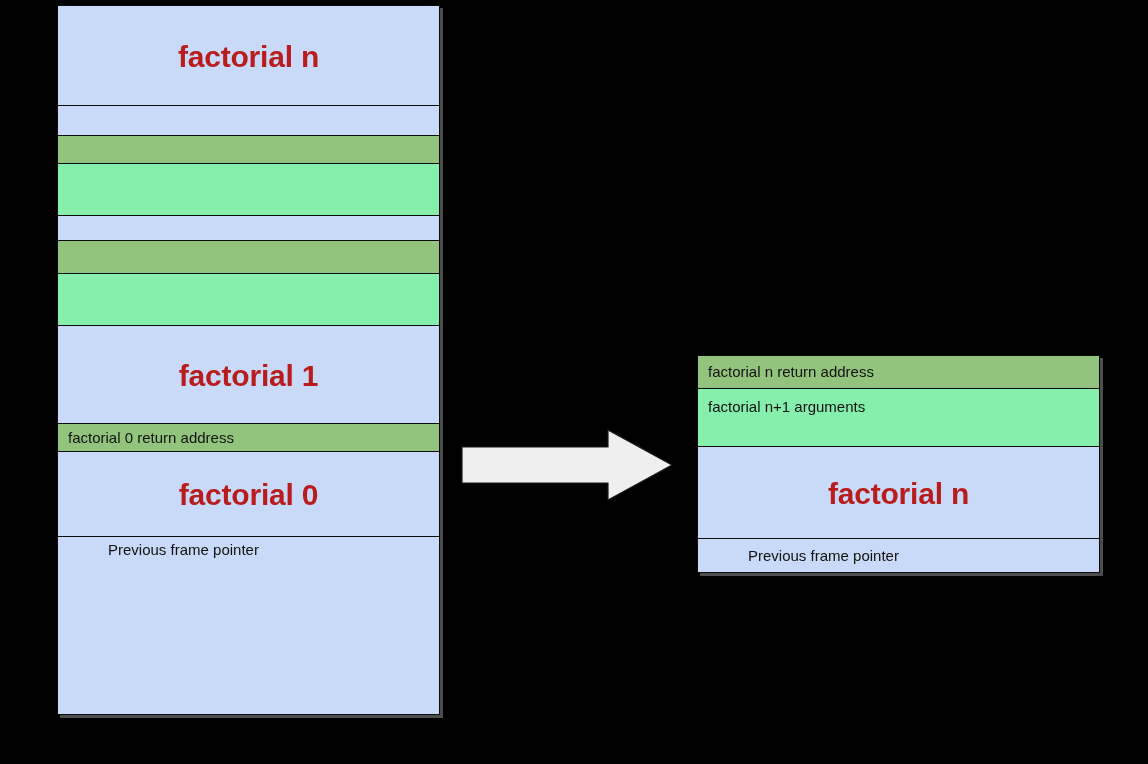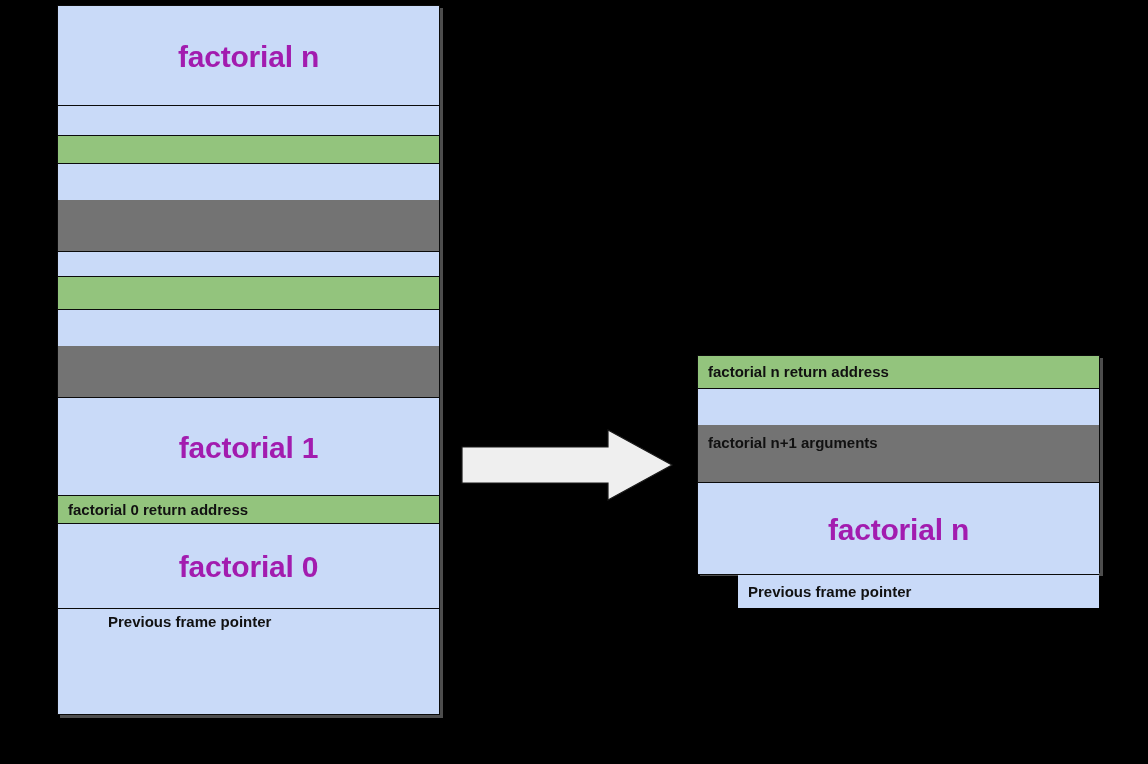--- a/index.html
+++ b/index.html
@@ -55,45 +55,45 @@
     border-bottom: 1px solid #0b0b0b;
     overflow: hidden;
   }
   .row:last-child {
     border-bottom: none;
     margin-left: 40px;
   }
 
   .row.blue    { background: #c9daf8; }
   .row.green   { background: #93c47d; }
-  .row.yellow  { background: #737373; margin-top: 36px; }
+  .row.yellow  { background: #86efac; }
 
   
   .row .title {
     position: absolute;
     left: 0;
     right: 0;
     top: 50%;
     transform: translateY(-50%);
     text-align: center;
     font-size: 30px;
     font-weight: bold;
-    color: #a21caf;
+    color: #b91c1c;
     letter-spacing: -0.2px;
     line-height: 1.1;
   }
 
   
   .row .label {
     position: absolute;
     left: 10px;
     top: 50%;
     transform: translateY(-50%);
     font-size: 15px;
-    font-weight: bold;
+    font-weight: normal;
     color: #111111;
     line-height: 1.2;
     white-space: nowrap;
   }
 
   .row.label-top .label {
     top: 9px;
     transform: none;
   }
 

